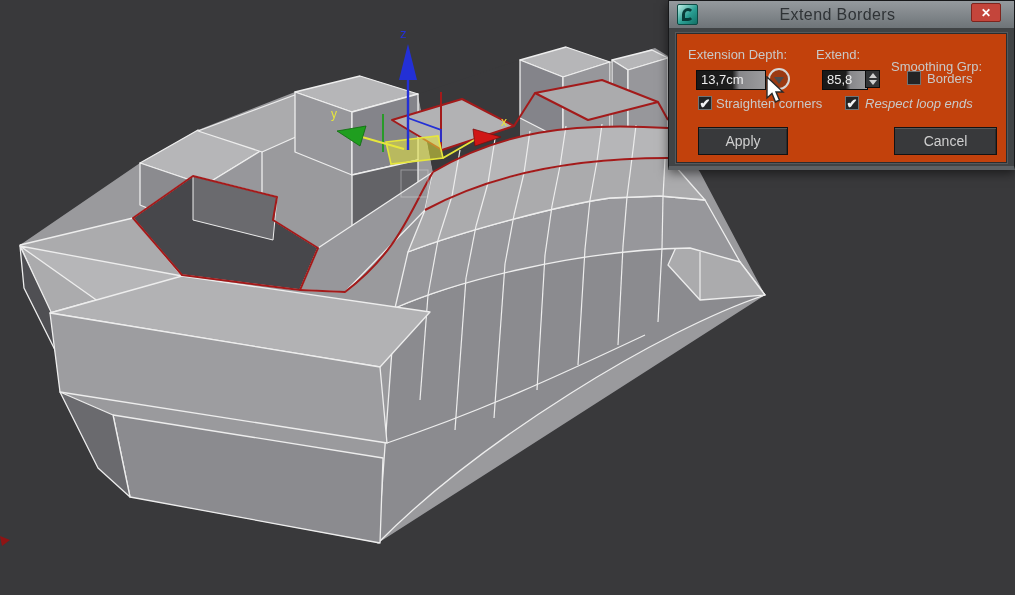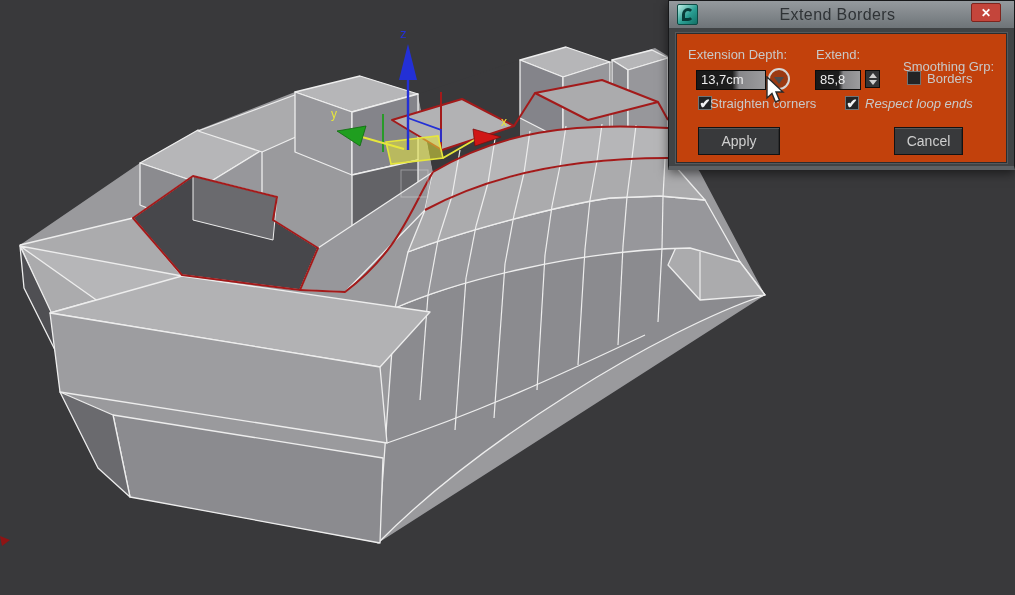--- a/index.html
+++ b/index.html
@@ -182,42 +182,42 @@
       <span class="app-icon">
           <i></i>
         </span>
       <span class="title-text">Extend Borders</span>
       <span class="close-btn">✕</span>
     </div>
     <div class="dlg-body">
 
       <span class="lbl" style="left:12px;top:14px;">Extension Depth:</span>
       <span class="lbl" style="left:140px;top:14px;">Extend:</span>
-      <span class="lbl" style="left:215px;top:26px;margin-left:12px;">Smoothing Grp:</span>
+      <span class="lbl" style="left:215px;top:26px;">Smoothing Grp:</span>
 
       <div class="field" style="left:20px;top:37px;width:70px;">13,7cm</div>
       <div class="spin-circle" style="left:92px;top:35px;">
           <i></i>
         </div>
 
-      <div class="field" style="left:139px;top:37px;width:46px;">85,8</div>
+      <div class="field" style="left:146px;top:37px;width:46px;">85,8</div>
       <div class="spin-updown" style="left:189px;top:37px;">
         <i class="tri-up"></i>
         <i class="tri-down"></i>
       </div>
 
       <div class="cb" style="left:231px;top:38px;"></div>
       <span class="lbl" style="left:251px;top:38px;">Borders</span>
 
       <div class="cb" style="left:22px;top:63px;">✔</div>
-      <span class="lbl" style="left:34px;top:63px;">Straighten corners</span>
+      <span class="lbl" style="left:40px;top:63px;">Straighten corners</span>
       <div class="cb" style="left:169px;top:63px;">✔</div>
       <span class="lbl" style="left:189px;top:63px;font-style:italic;">Respect loop ends</span>
 
-      <div class="btn" style="left:22px;top:94px;width:82px;">Apply</div>
-      <div class="btn" style="left:218px;top:94px;width:69px;">Cancel</div>
+      <div class="btn" style="left:22px;top:94px;width:90px;">Apply</div>
+      <div class="btn" style="left:218px;top:94px;width:103px;">Cancel</div>
     </div>
   </div>
 
   <svg class="cursor" style="left:764px;top:76px;" width="22" height="30" viewBox="0 0 22 30">
     <path d="M3,1 L3,22 L8,17.5 L11.5,26 L15.5,24.2 L12,16 L19,16 Z" fill="#ffffff" stroke="#2a2a2a" stroke-width="1.4"></path>
   </svg>
 </div>
 
 </body></html>

